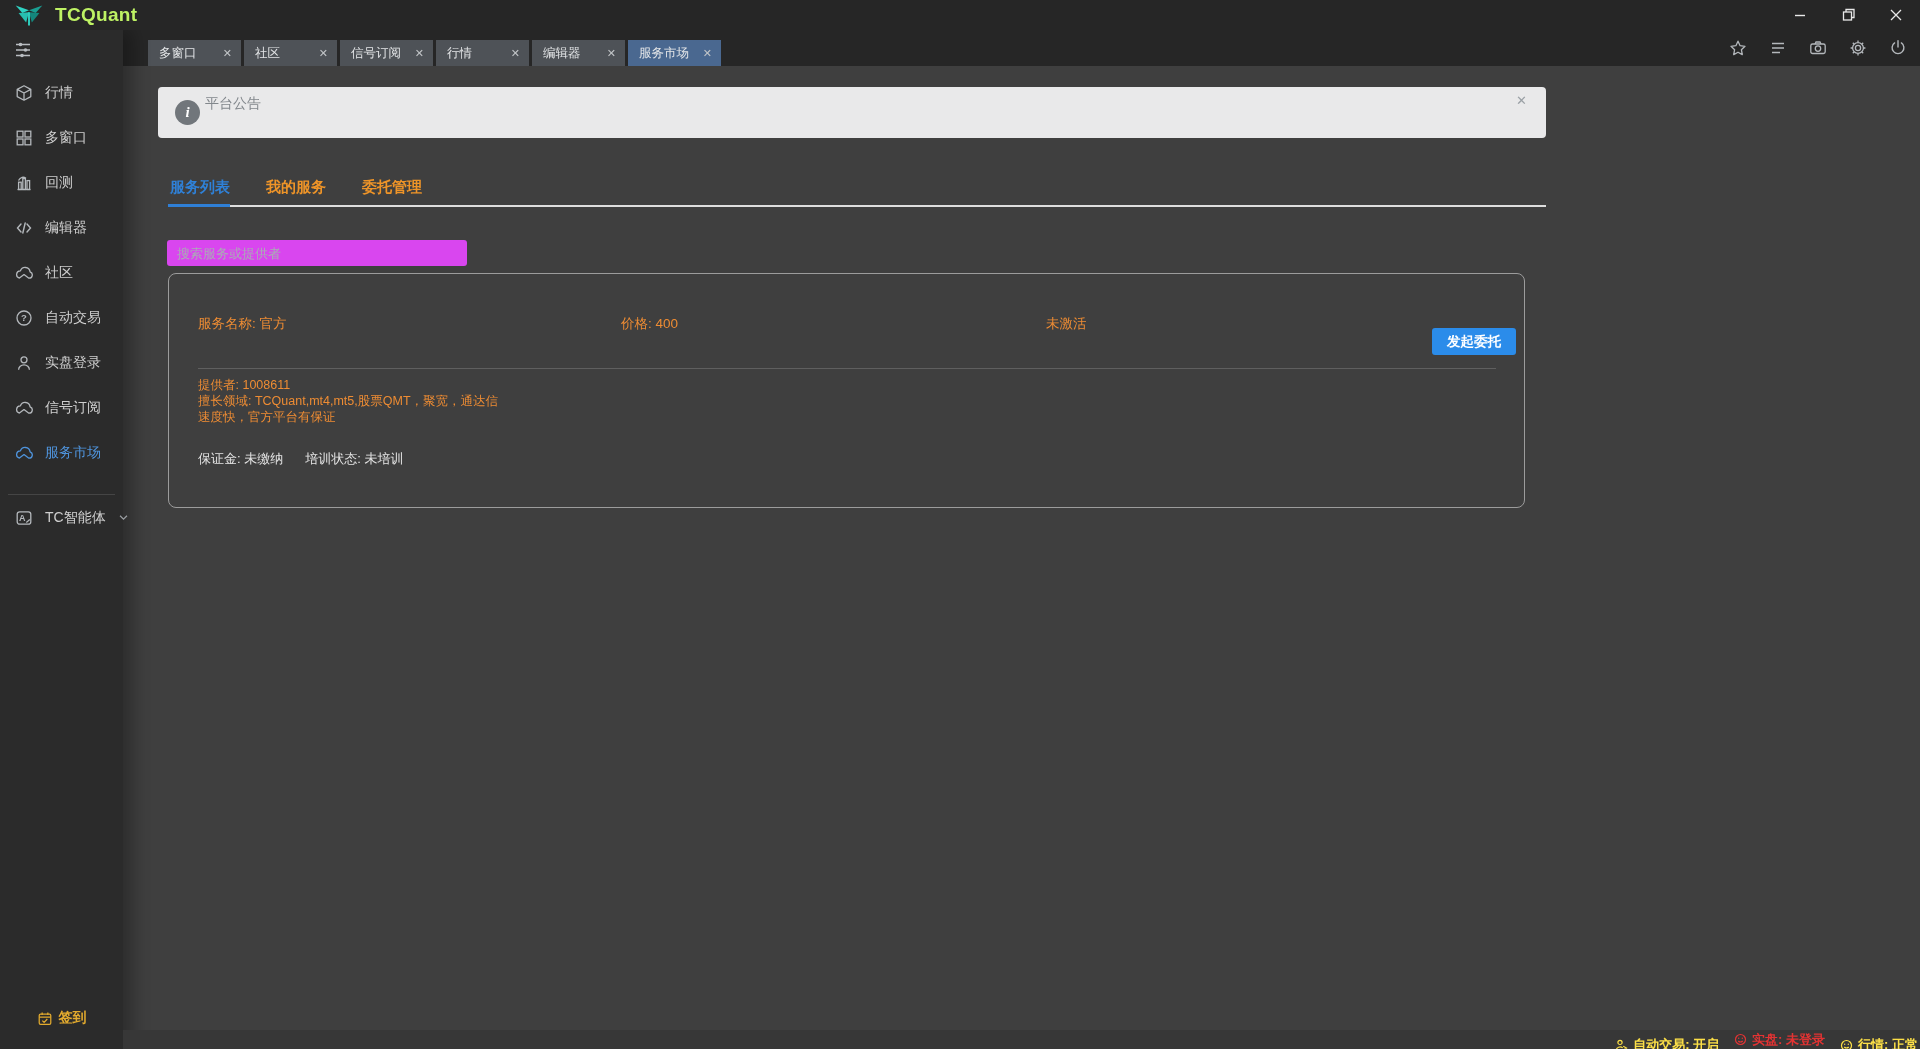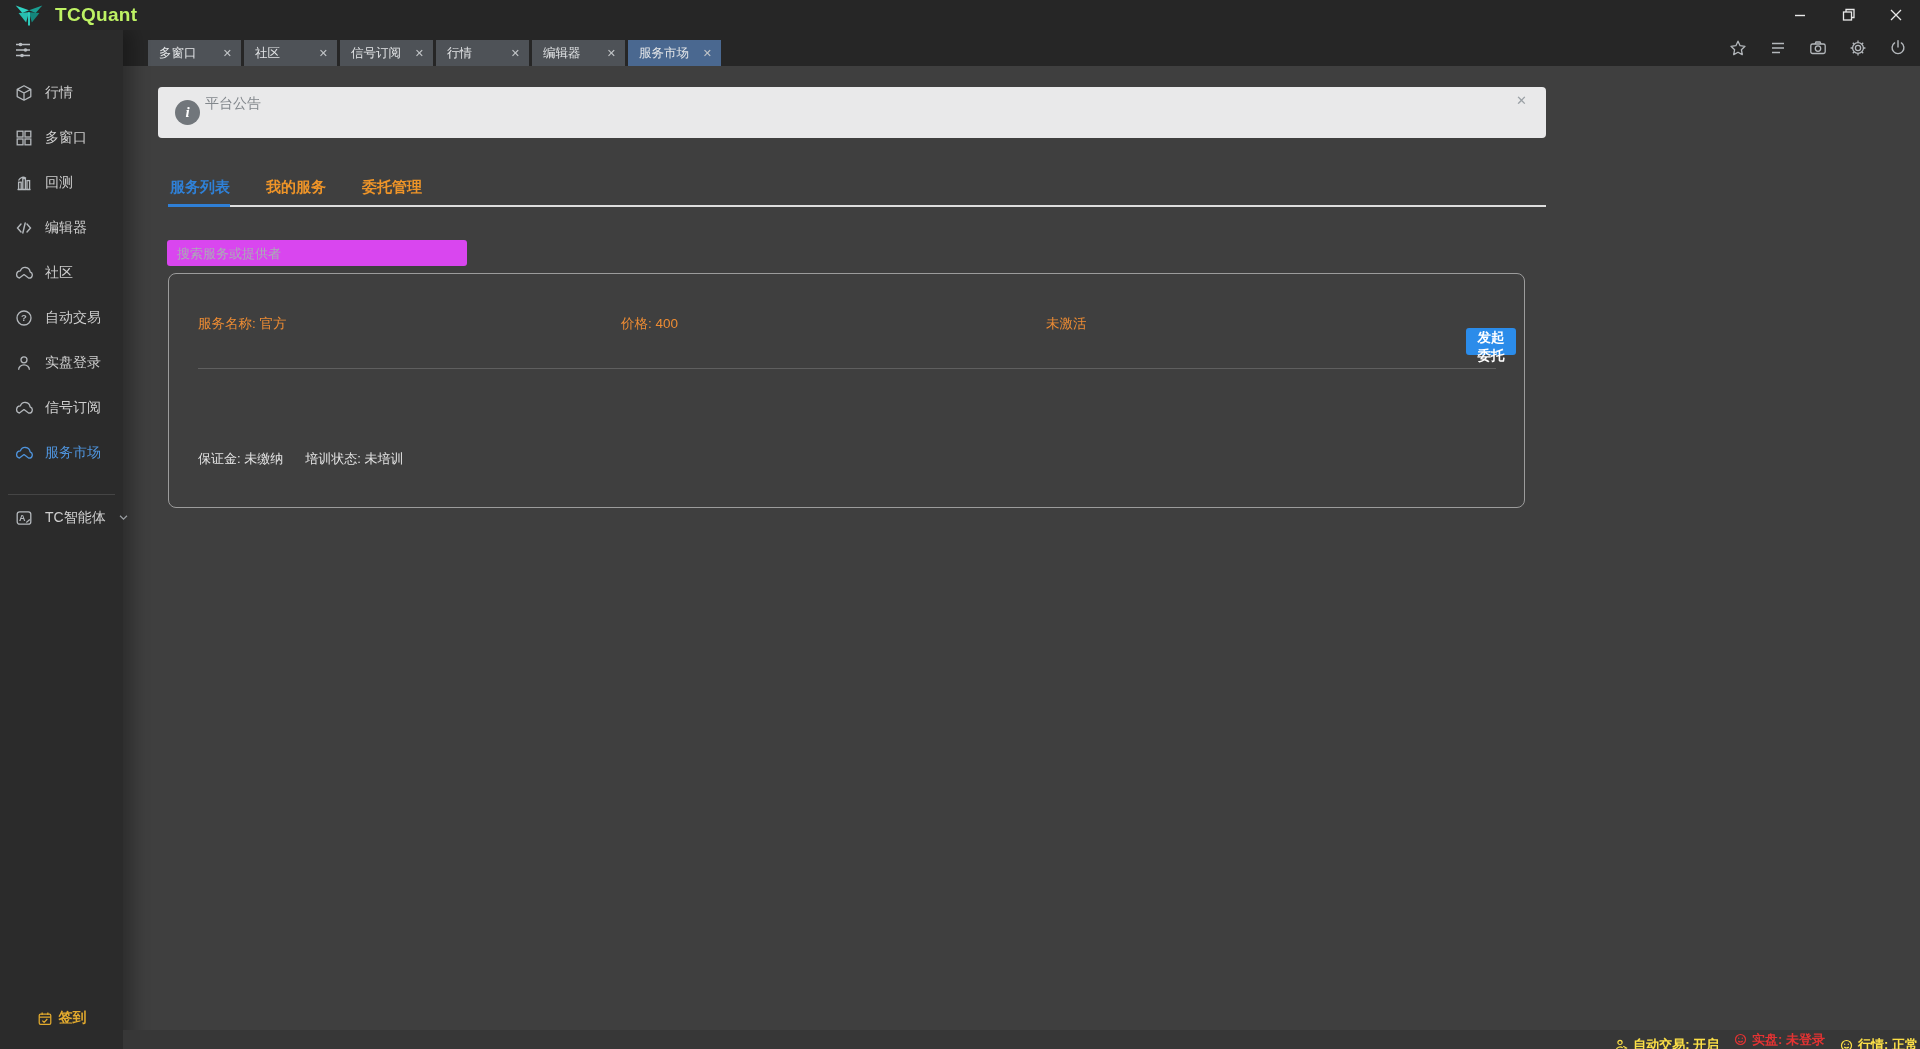--- a/index.html
+++ b/index.html
@@ -50,21 +50,21 @@
 
   .search{position:absolute;left:44px;top:174px;width:300px;height:26px;}
   .search input{width:100%;height:100%;border:none;border-radius:3px;background:#d946ef;font-size:13px;padding:0 10px;box-sizing:border-box;color:#333;outline:none;font-family:inherit;}
   .search input::placeholder{color:#a9aeb4;}
 
   .card{position:absolute;left:45px;top:207px;right:395px;height:235px;border:1px solid #9c9c9c;border-radius:8px;box-sizing:border-box;}
   .orange{color:#ee8c33;}
   .c-name{position:absolute;left:29px;top:41px;font-size:13.5px;}
   .c-price{position:absolute;left:452px;top:41px;font-size:13.5px;}
   .c-status{position:absolute;left:877px;top:41px;font-size:13.5px;}
-  .c-btn{position:absolute;right:8px;top:54px;width:50px;height:27px;background:#2b8cea;color:#fff;border:none;border-radius:3px;font-size:13.5px;font-weight:bold;cursor:pointer;font-family:inherit;}
+  .c-btn{position:absolute;right:8px;top:54px;width:84px;height:27px;background:#2b8cea;color:#fff;border:none;border-radius:3px;font-size:13.5px;font-weight:bold;cursor:pointer;font-family:inherit;}
   .c-div{position:absolute;left:29px;right:28px;top:94px;height:1px;background:#5f5f5f;}
   .c-info{position:absolute;left:29px;top:104px;font-size:12.5px;line-height:15.8px;}
   .c-meta{position:absolute;left:29px;top:176px;font-size:13px;color:#e4e4e4;display:flex;gap:22px;}
 
   
   .statusbar{position:absolute;left:123px;right:0;bottom:0;height:19px;background:#373737;display:flex;align-items:center;justify-content:flex-end;gap:15px;padding-right:2px;font-size:13px;font-weight:bold;z-index:4;}
   .st{display:flex;align-items:center;gap:5px;white-space:nowrap;}
   .st.ok{color:#fde047;margin-top:11px;}
   .st.err{color:#e23333;}
 
@@ -335,20 +335,25 @@
     <div class="search">
       <input type="text" placeholder="搜索服务或提供者" style="">
     </div>
 
     <div class="card">
       <div class="c-name orange">服务名称: 官方</div>
       <div class="c-price orange">价格: 400</div>
       <div class="c-status orange">未激活</div>
       <button class="c-btn">发起委托</button>
       <div class="c-div"></div>
+      <div class="c-info orange">
+        <div>提供者: 1008611</div>
+        <div>擅长领域: TCQuant,mt4,mt5,股票QMT，聚宽，通达信</div>
+        <div>速度快，官方平台有保证</div>
+      </div>
       <div class="c-meta">
         <span>保证金: 未缴纳</span>
         <span>培训状态: 未培训</span>
       </div>
     </div>
   </div>
 
   <div class="statusbar">
     <div class="st ok">
       <span>

